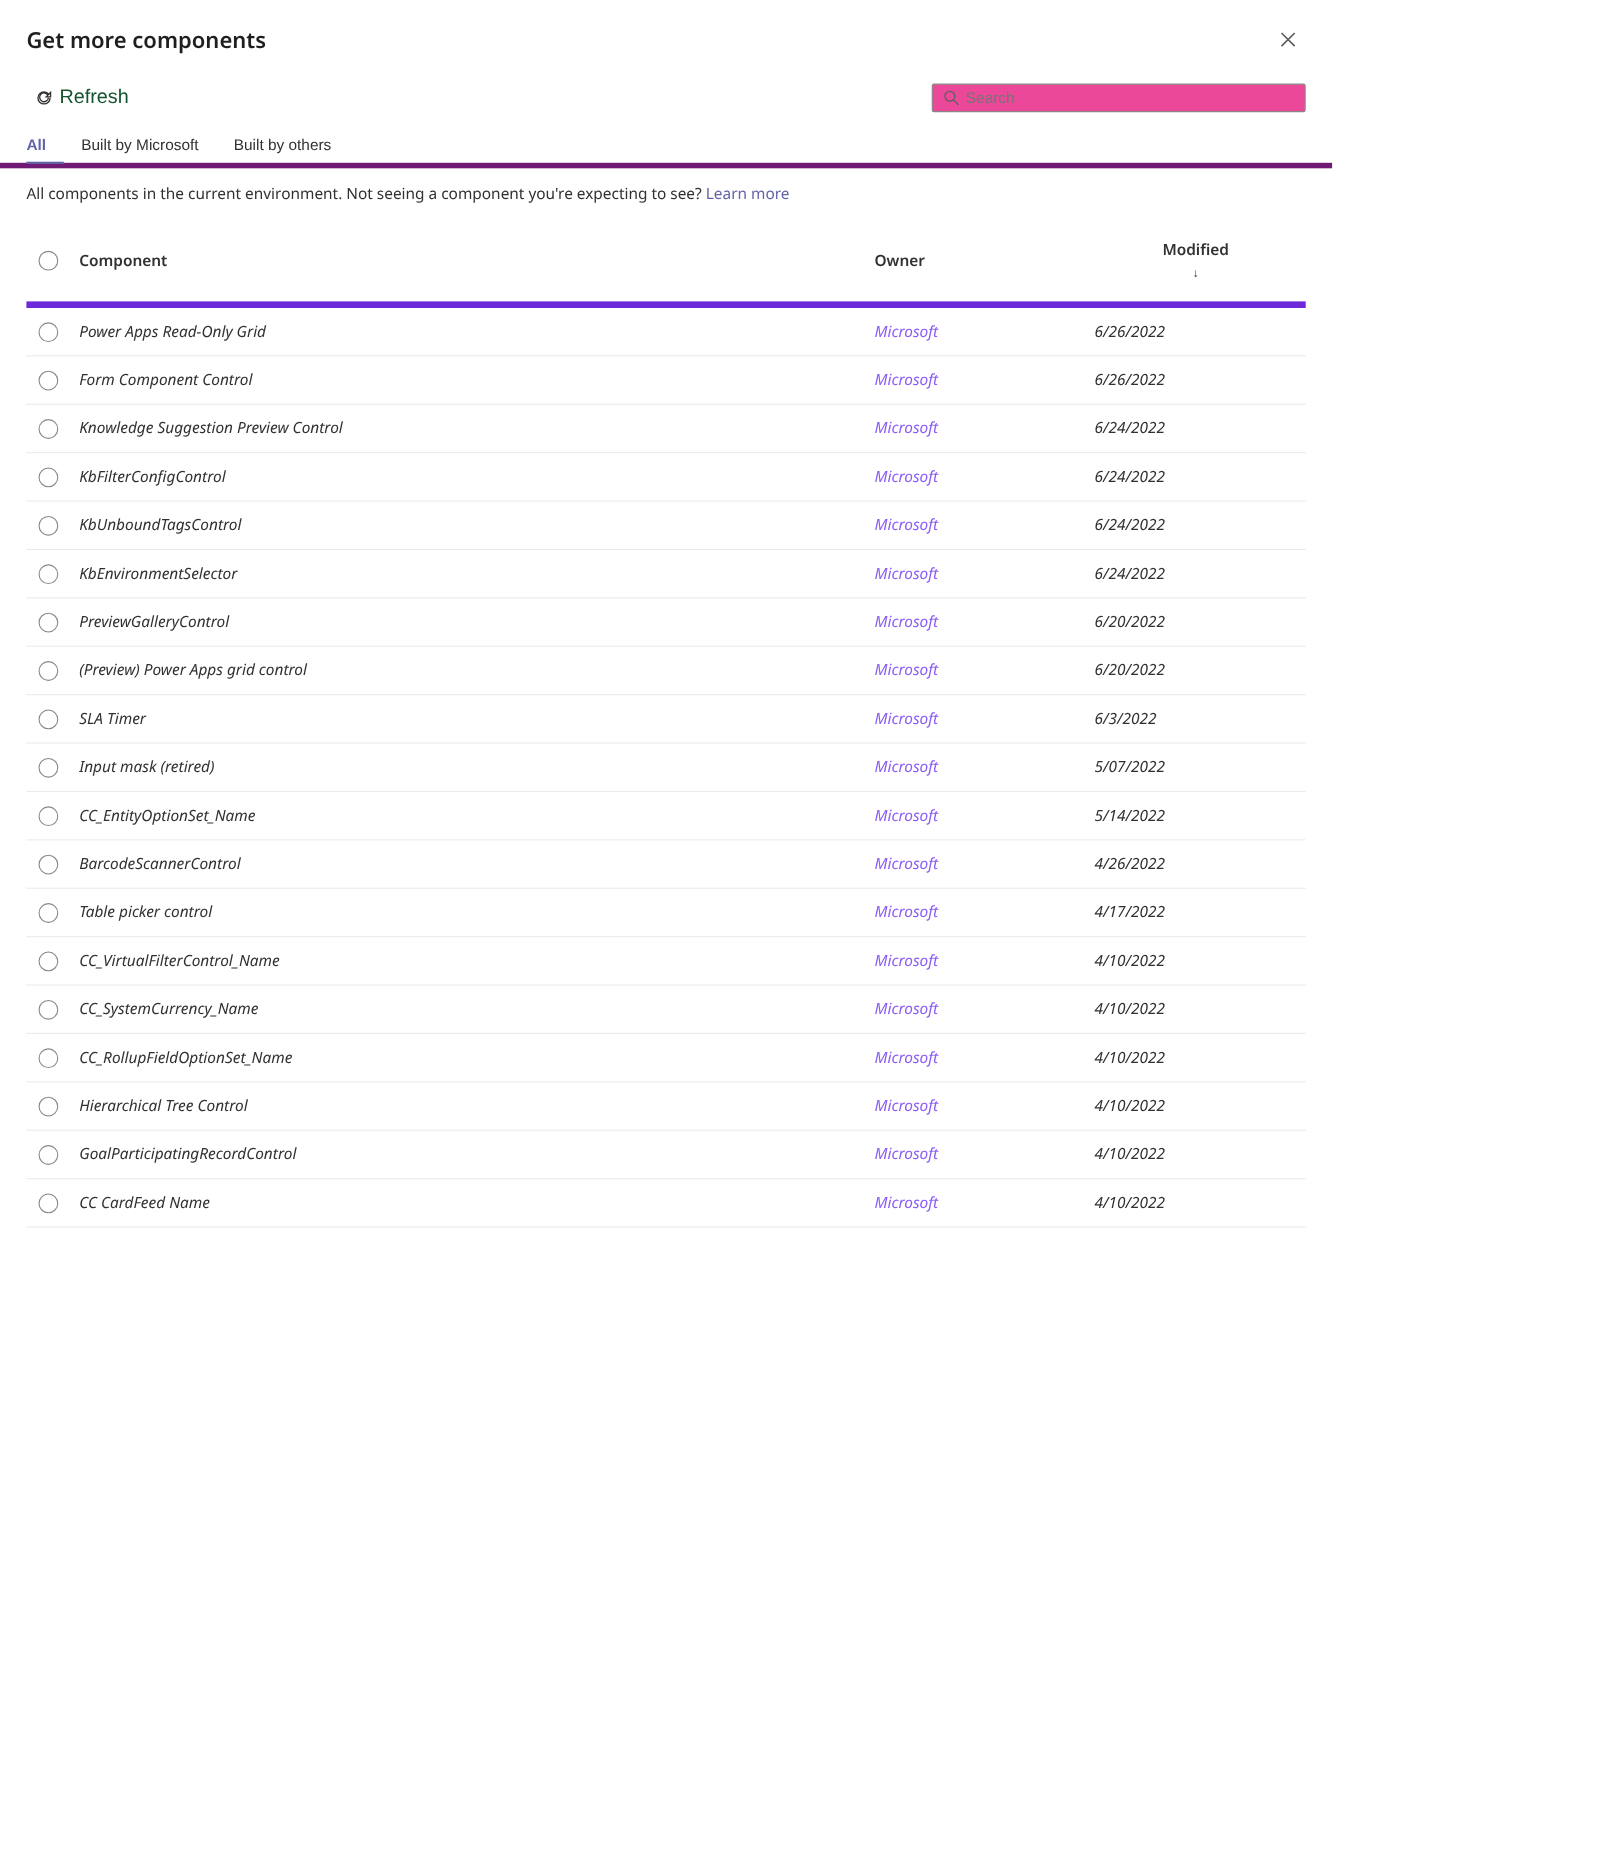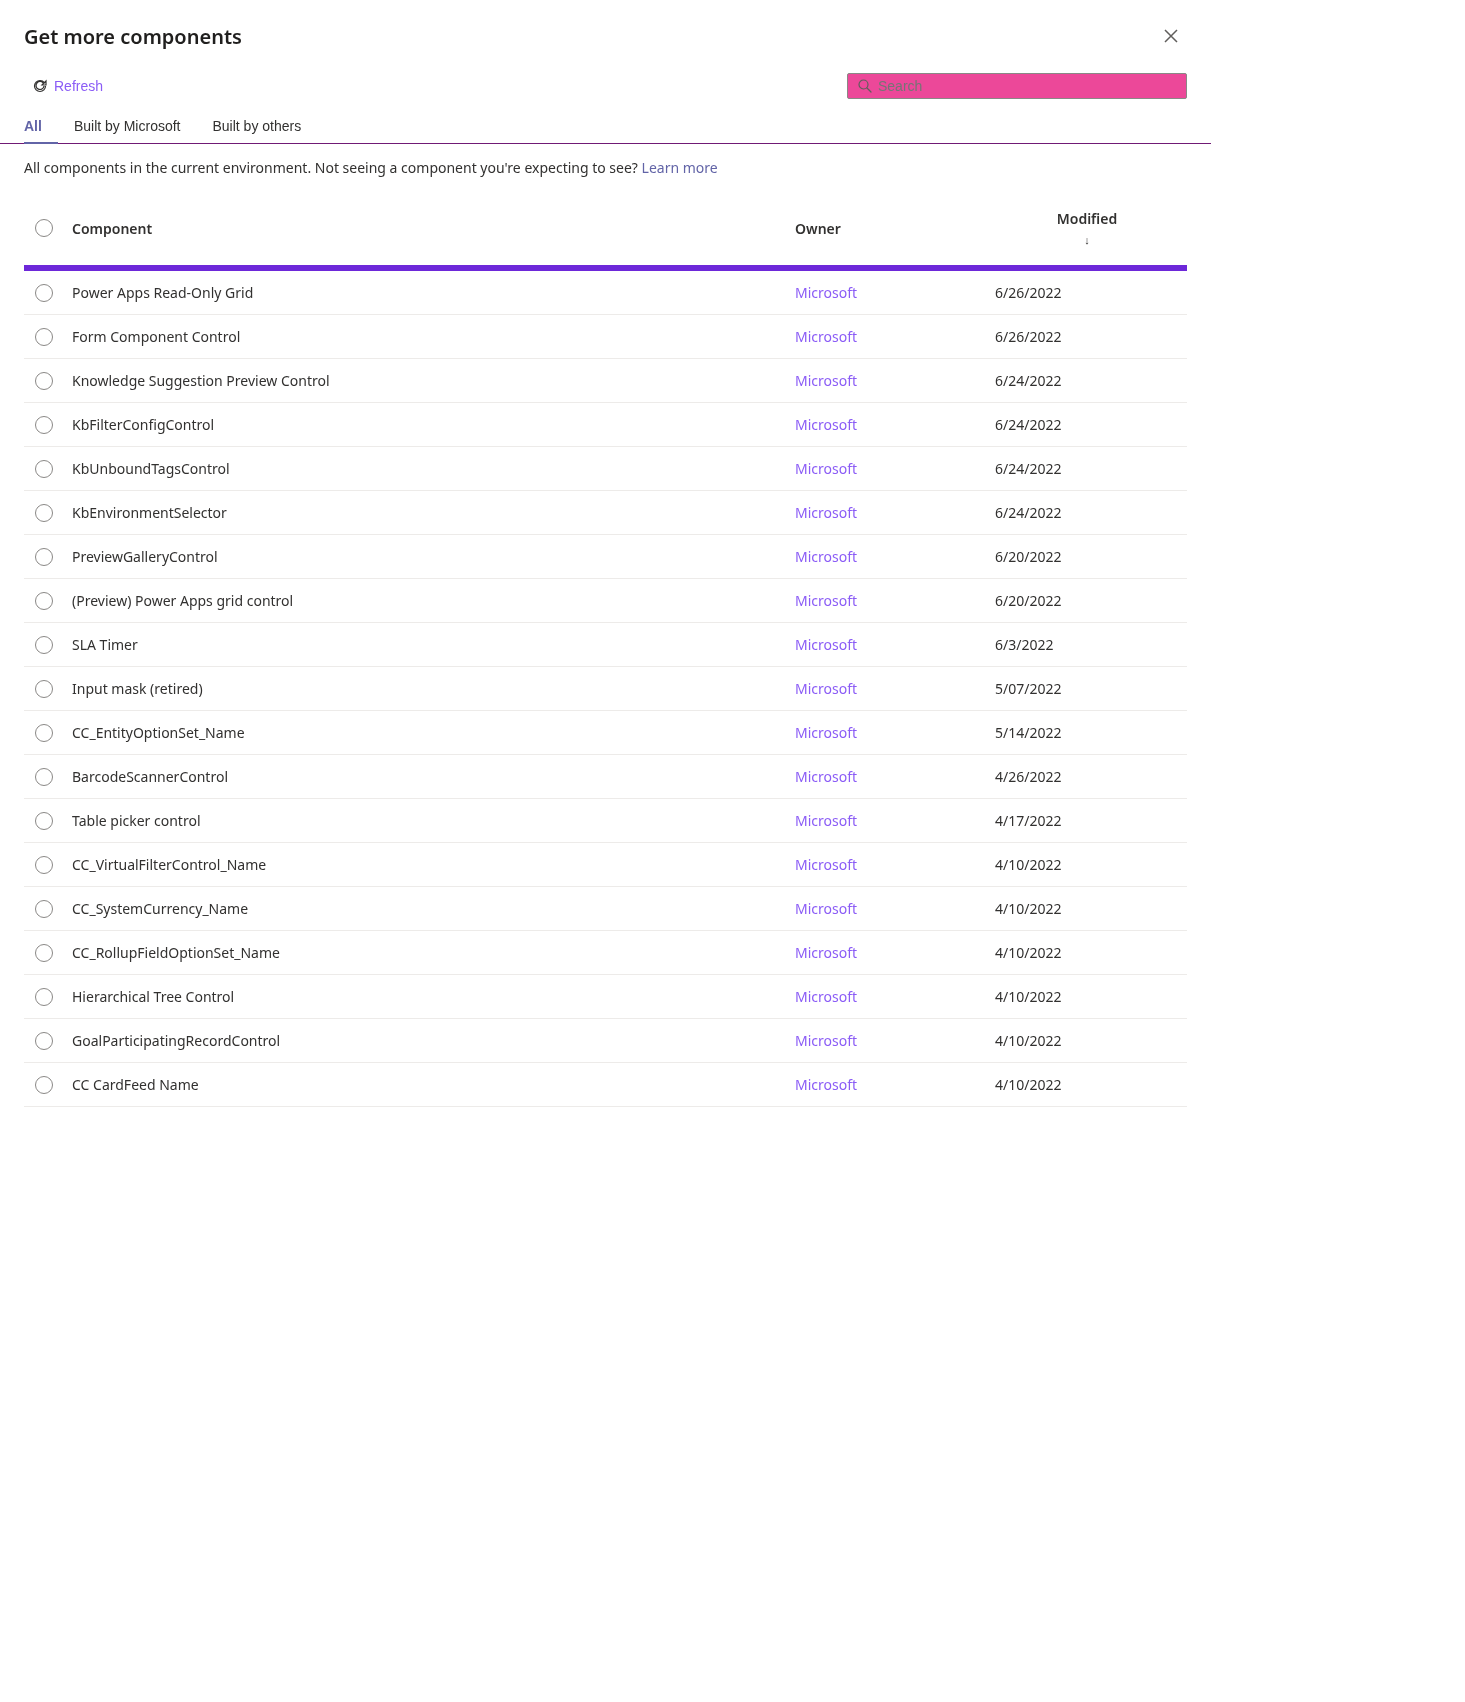--- a/index.html
+++ b/index.html
@@ -47,22 +47,22 @@
       justify-content: space-between;
       padding: 8px 24px 8px 24px;
     }
     .refresh-btn {
       display: flex;
       align-items: center;
       gap: 6px;
       background: transparent;
       border: none;
       cursor: pointer;
-      font-size: 14px;
-      color: #8b5cf6;
+      font-size: 18px;
+      color: #14532d;
       padding: 6px 8px;
       border-radius: 2px;
     }
     .refresh-icon {
       width: 16px;
       height: 16px;
       display: inline-flex;
       align-items: center;
       justify-content: center;
     }
@@ -84,21 +84,21 @@
       width: 100%;
       background: transparent;
     }
     .search-icon-svg {
       color: #605e5c;
       flex-shrink: 0;
     }
     .tabs {
       display: flex;
       padding: 0 24px;
-      border-bottom: 1px solid #701a75;
+      border-bottom: 5px solid #701a75;
       gap: 0;
     }
     .tab {
       padding: 10px 16px;
       font-size: 14px;
       color: #323130;
       cursor: pointer;
       border: none;
       background: transparent;
       position: relative;
@@ -146,20 +146,21 @@
       gap: 4px;
       flex-direction: column;
     }
     .table-row {
       display: grid;
       grid-template-columns: 40px 1fr 200px 200px;
       padding: 0;
       border-bottom: 1px solid #edebe9;
       align-items: center;
       min-height: 44px;
+      font-style: italic;
     }
     .row-checkbox {
       display: flex;
       align-items: center;
       justify-content: center;
     }
     .checkbox-circle {
       width: 18px;
       height: 18px;
       border: 1px solid #8a8886;

